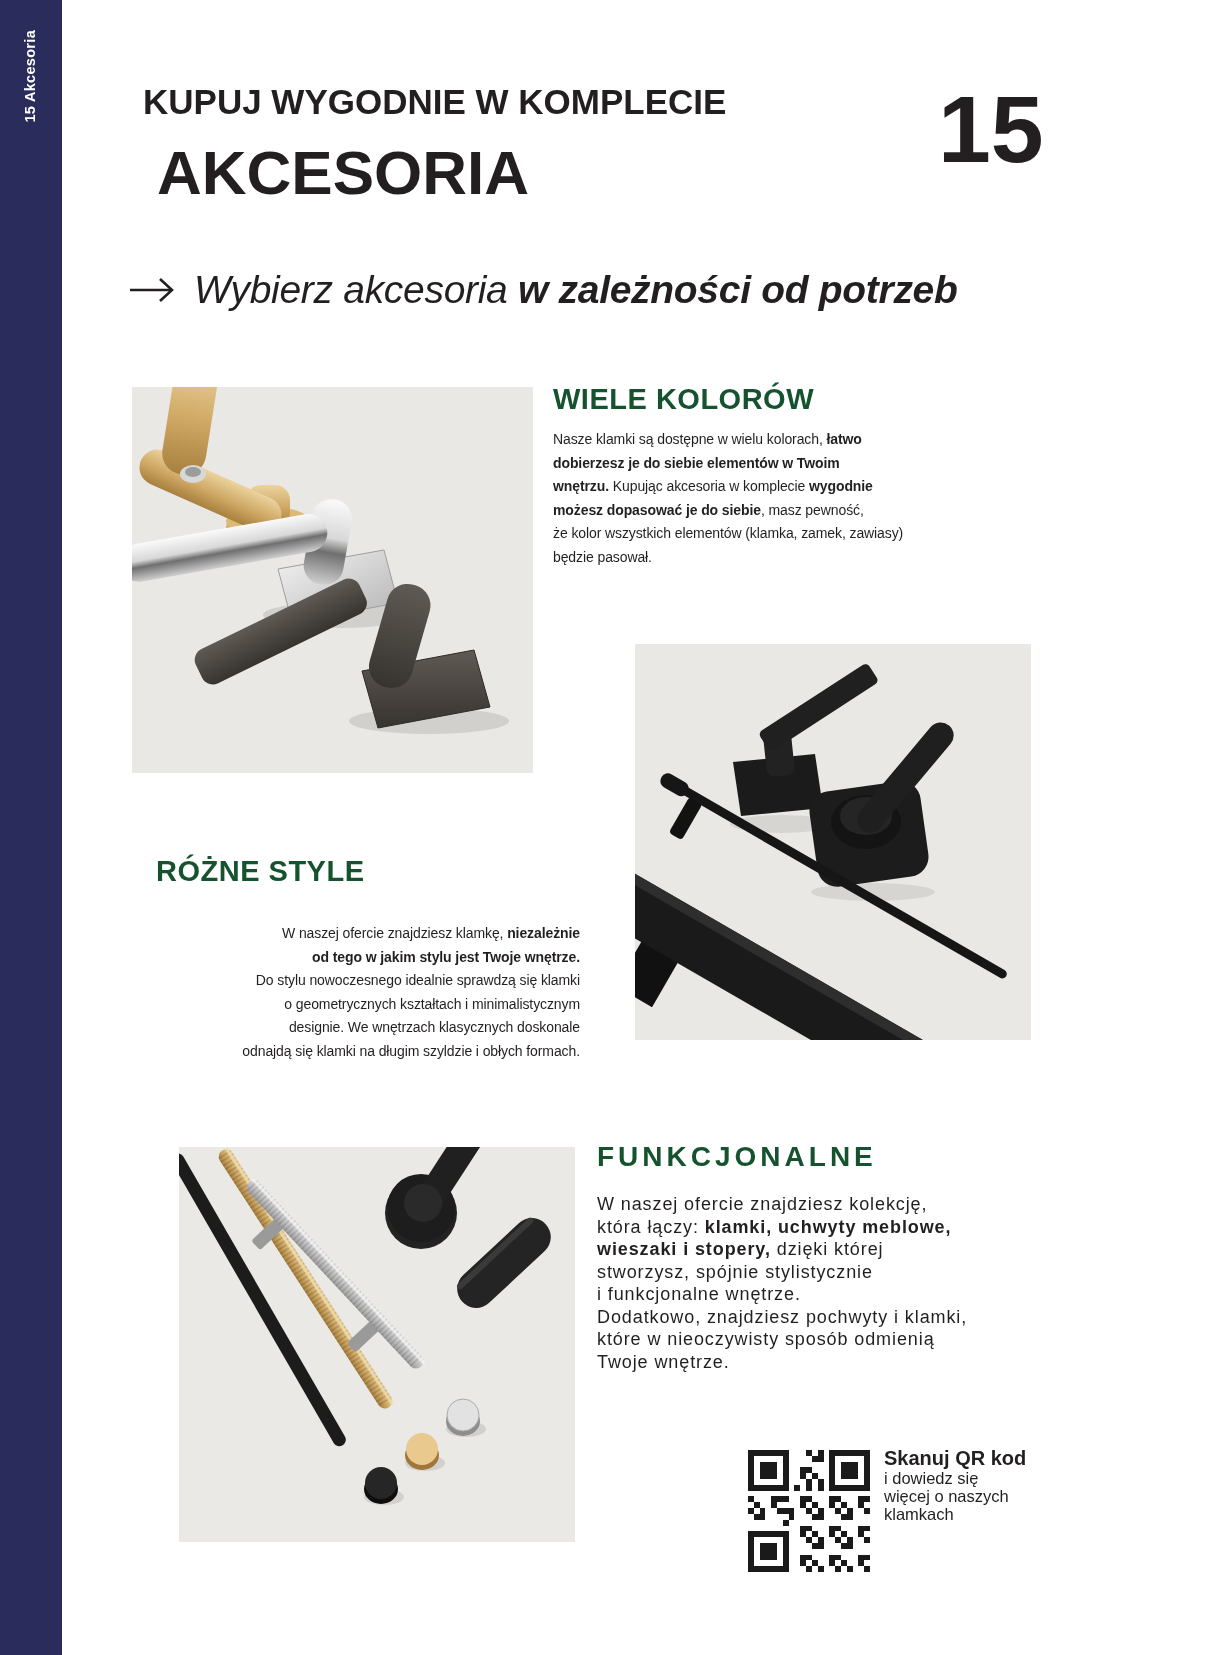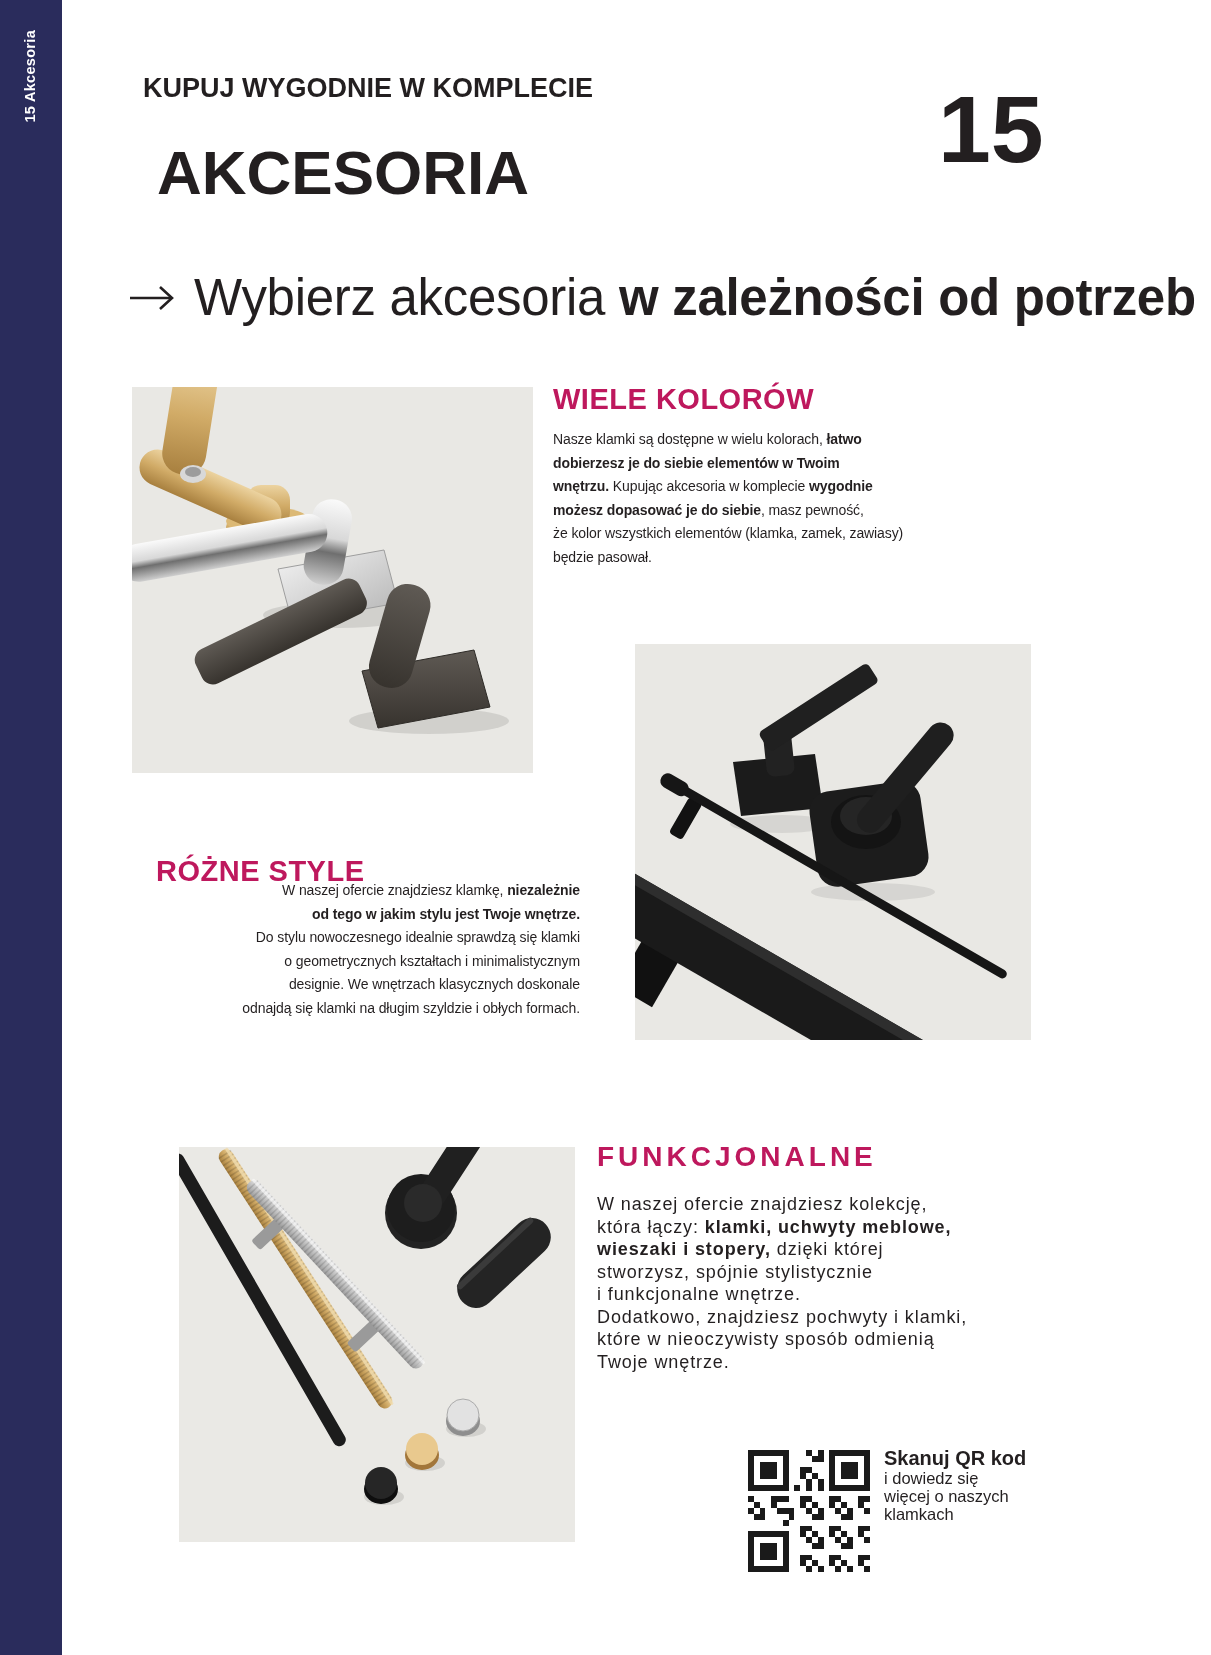--- a/index.html
+++ b/index.html
@@ -7,38 +7,38 @@
     position:relative; width:1211px; height:1655px; background:#ffffff;
     font-family:"Liberation Sans", sans-serif; color:#231f20; overflow:hidden;
   }
   
   .sidebar { position:absolute; left:0; top:0; width:62px; height:1655px; background:#2a2c5c; }
   .sidebar-label {
     position:absolute; top:30px; left:22px; color:#ffffff; font-weight:700; font-size:14.5px;
     writing-mode:vertical-rl; transform:rotate(180deg); white-space:nowrap; letter-spacing:0.3px;
   }
   
-  .kicker { position:absolute; left:143px; top:75px; font-size:27px; font-weight:800; letter-spacing:0; white-space:nowrap; line-height:1; }
+  .kicker { position:absolute; left:143px; top:84px; font-size:35px; font-weight:800; letter-spacing:0; white-space:nowrap; line-height:1; }
   .title  { position:absolute; left:141px; top:126px; margin:16px; font-size:62px; font-weight:800; letter-spacing:0; white-space:nowrap; line-height:1; }
   .pagenum{ position:absolute; left:938px; top:82px; font-size:95px; font-weight:800; line-height:1; }
   
   .intro { position:absolute; left:128px; top:268px; display:flex; align-items:center; gap:18px; white-space:nowrap; }
-  .intro-text { font-size:51px; font-weight:400; letter-spacing:-0.3px; }
+  .intro-text { font-size:39px; font-weight:400; letter-spacing:-0.3px;font-style:italic; }
   .intro-text .b { font-weight:700; }
   
   .photo { position:absolute; display:block; }
   .photo1 { left:132px; top:387px; }
   .photo2 { left:635px; top:644px; }
   .photo3 { left:179px; top:1147px; }
   
-  .sec-heading { margin:0; font-weight:800; color:#be185d; line-height:1; white-space:nowrap; }
+  .sec-heading { margin:0; font-weight:800; color:#14532d; line-height:1; white-space:nowrap; }
   .h-colors { position:absolute; left:553px; top:385px; font-size:29px; letter-spacing:0.5px; }
   .b-colors { position:absolute; left:553px; top:428px; }
   .h-styles { position:absolute; left:156px; top:857px; width:440px; font-size:29px; letter-spacing:0.5px; text-align:left; }
-  .b-styles { position:absolute; left:100px; top:879px; width:480px; text-align:right; }
+  .b-styles { position:absolute; left:100px; top:922px; width:480px; text-align:right; }
   .h-functional { position:absolute; left:597px; top:1143px; font-size:28px; letter-spacing:4px; }
   .b-functional { position:absolute; left:597px; top:1193px; letter-spacing:0.9px; }
   .sec-body { font-size:14px; line-height:23.5px; letter-spacing:-0.1px; }
   .b-functional.sec-body { letter-spacing:0.9px; line-height:22.5px; font-size:18px; }
   .rt-line { white-space:nowrap; }
   .b { font-weight:700; }
   
   .qr { position:absolute; left:748px; top:1450px; }
   .qr-caption { position:absolute; left:884px; top:1449px; width:160px; }
   .qr-title { font-size:20px; font-weight:700; line-height:18.5px; margin-bottom:1px; }

